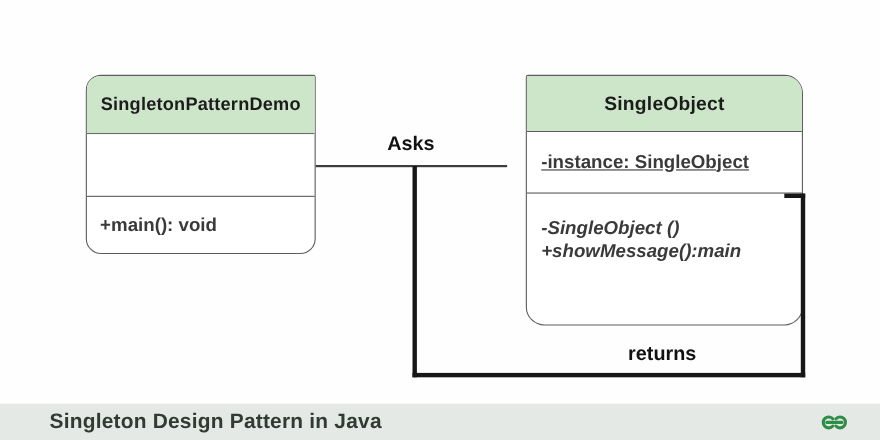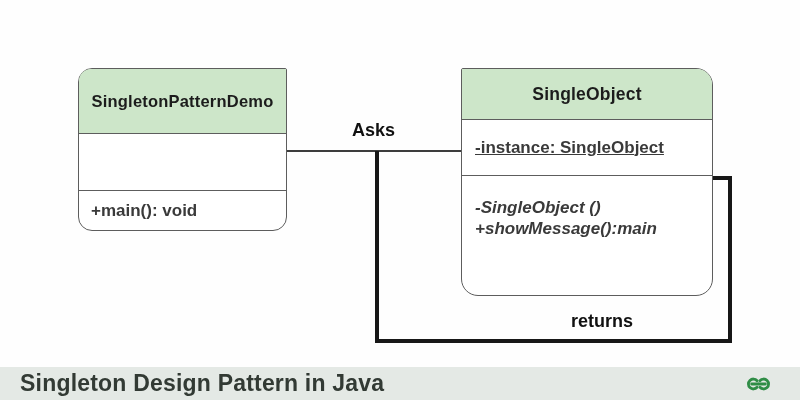--- a/index.html
+++ b/index.html
@@ -10,24 +10,24 @@
     --border-gray:#5d5d5d;
     --text-dark:#1c1c1c;
     --text-body:#3a3a3a;
   }
   html,body{margin:0;padding:0;}
   body{font-family:"Liberation Sans",sans-serif;background:#fff;}
   .canvas{position:relative;width:800px;height:400px;background:#fefefe;overflow:hidden;}
 
   .class-box{position:absolute;background:#ffffff;border:1.6px solid var(--border-gray);box-sizing:border-box;display:flex;flex-direction:column;}
   .class-box.left{left:78px;top:68px;width:209px;height:163px;border-radius:14px 2px 14px 14px;}
-  .class-box.right{left:461px;top:68px;width:252px;height:228px;border-radius:2px 17px 17px 17px;}
+  .class-box.right{left:478px;top:68px;width:252px;height:228px;border-radius:2px 17px 17px 17px;}
 
   .class-header{background:var(--header-green);border-bottom:1.6px solid var(--border-gray);display:flex;align-items:center;justify-content:center;box-sizing:border-box;}
-  .class-box.left .class-header{height:65px;border-radius:12px 0 0 0;}
+  .class-box.left .class-header{height:53px;border-radius:12px 0 0 0;}
   .class-box.right .class-header{height:51px;border-radius:0 15px 0 0;}
   .class-name{font-weight:700;color:var(--text-dark);letter-spacing:0.2px;}
   .class-box.left .class-name{font-size:16.5px;}
   .class-box.right .class-name{font-size:17.5px;}
 
   .attr-section{border-bottom:1.6px solid var(--border-gray);box-sizing:border-box;display:flex;align-items:center;padding-left:13px;font-size:17px;font-weight:600;color:var(--text-body);text-decoration:underline;}
   .class-box.left .attr-section{height:57px;}
   .class-box.right .attr-section{height:56px;}
 
   .method-section{flex:1;box-sizing:border-box;font-size:17px;font-weight:600;color:var(--text-body);}
@@ -40,21 +40,21 @@
   .asks-label{left:312px;top:120px;}
   .returns-label{left:531px;top:311px;}
 
   .ret{position:absolute;background:var(--line-black);}
   .ret-stub{left:713px;top:176px;width:19px;height:4px;}
   .ret-right{left:728px;top:176px;width:4px;height:167px;}
   .ret-bottom{left:375px;top:339px;width:357px;height:4px;}
   .ret-left{left:375px;top:151px;width:4px;height:192px;}
 
   .footer{position:absolute;left:0;top:367px;width:800px;height:33px;background:var(--footer-bg);display:flex;align-items:center;}
-  .footer-title{margin-left:20px;font-size:23px;font-weight:700;color:#323a34;letter-spacing:0.2px;}
+  .footer-title{margin-left:45px;font-size:19px;font-weight:700;color:#323a34;letter-spacing:0.2px;}
   .gfg-logo{position:absolute;right:28px;top:50%;transform:translateY(-50%);display:flex;align-items:center;}
 </style>
 </head>
 <body>
 
 <div class="canvas">
 
   <div class="class-box left">
     <div class="class-header">
       <span class="class-name">SingletonPatternDemo</span>

